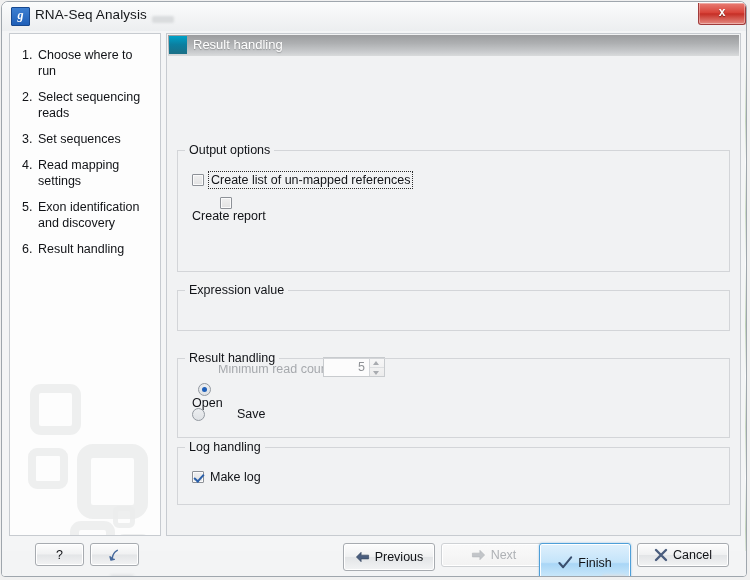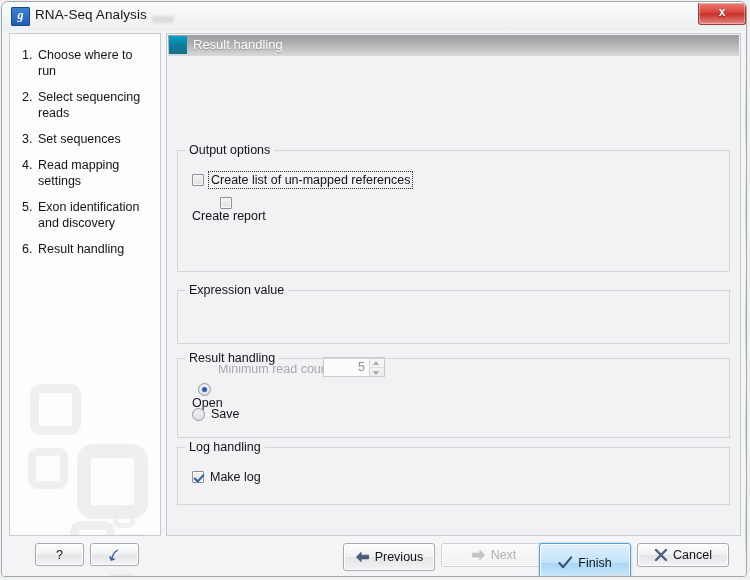--- a/index.html
+++ b/index.html
@@ -197,21 +197,21 @@
     position: absolute;
     left: 7px; top: -8px;
     padding: 0 4px;
     background: #f1f2f3;
     font-size: 12.5px;
     color: #111317;
     white-space: nowrap;
   }
 
   .g-output { left: 10px;  top: 116px; width: 553px; height: 122px; }
-  .g-expr   { left: 10px;  top: 256px; width: 553px; height: 54px;  }
+  .g-expr   { left: 10px;  top: 256px; width: 553px; height: 41px;  }
   .g-result { left: 10px;  top: 324px; width: 553px; height: 80px;  }
   .g-log    { left: 10px;  top: 413px; width: 553px; height: 58px;  }
 
   
   .row {
     position: absolute;
     display: flex;
     align-items: center;
     font-size: 12.5px;
     color: #111317;
@@ -492,21 +492,21 @@
 
           </div>
         </div>
 
         <div class="group g-result">
           <div class="legend">Result handling</div>
           <div class="row" style="left:14px; top:24px;flex-direction:column;">
             <span class="rb selected"></span>
             <span>Open</span>
           </div>
-          <div class="row" style="left:14px; top:48px;">
+          <div class="row" style="left:14px; top:48px;gap:26px;">
             <span class="rb"></span>
             <span>Save</span>
           </div>
         </div>
 
         <div class="group g-log">
           <div class="legend">Log handling</div>
           <div class="row" style="left:14px; top:22px;">
             <span class="cb checked"></span>
             <span>Make log</span>

